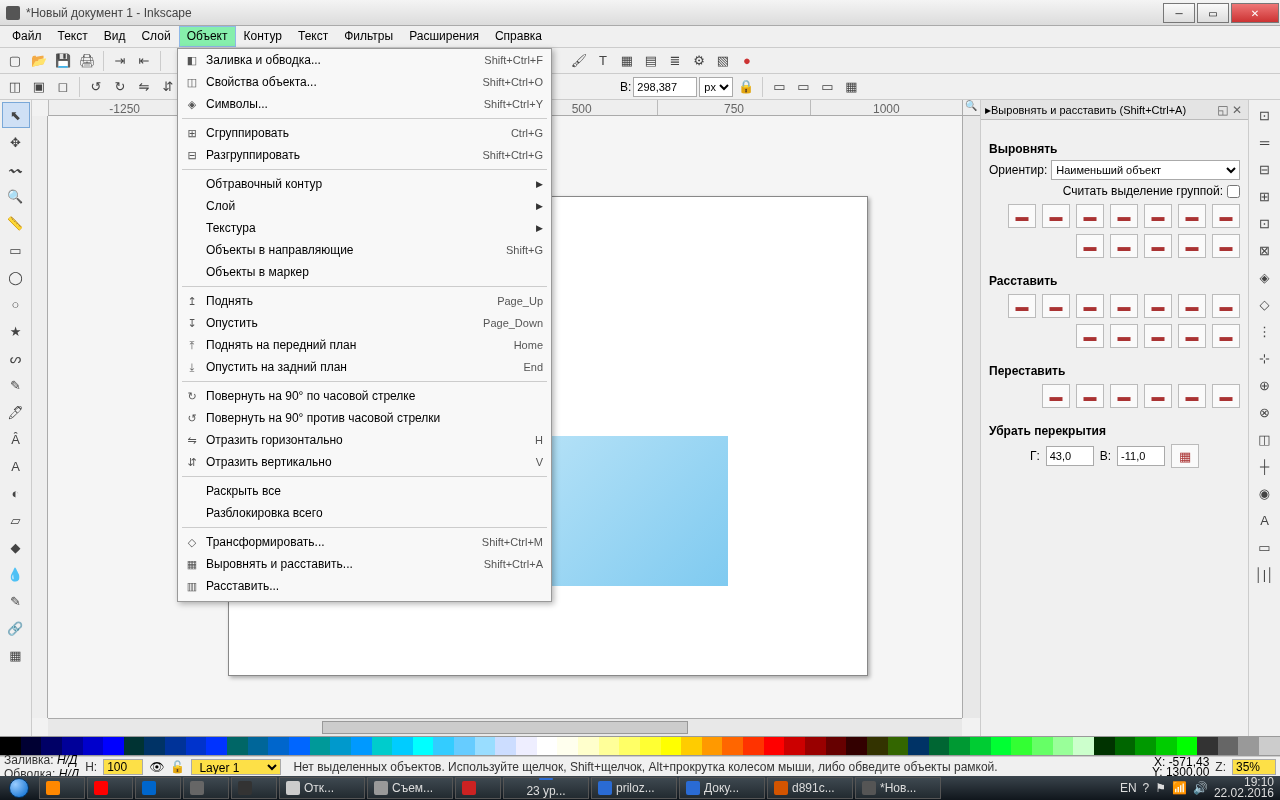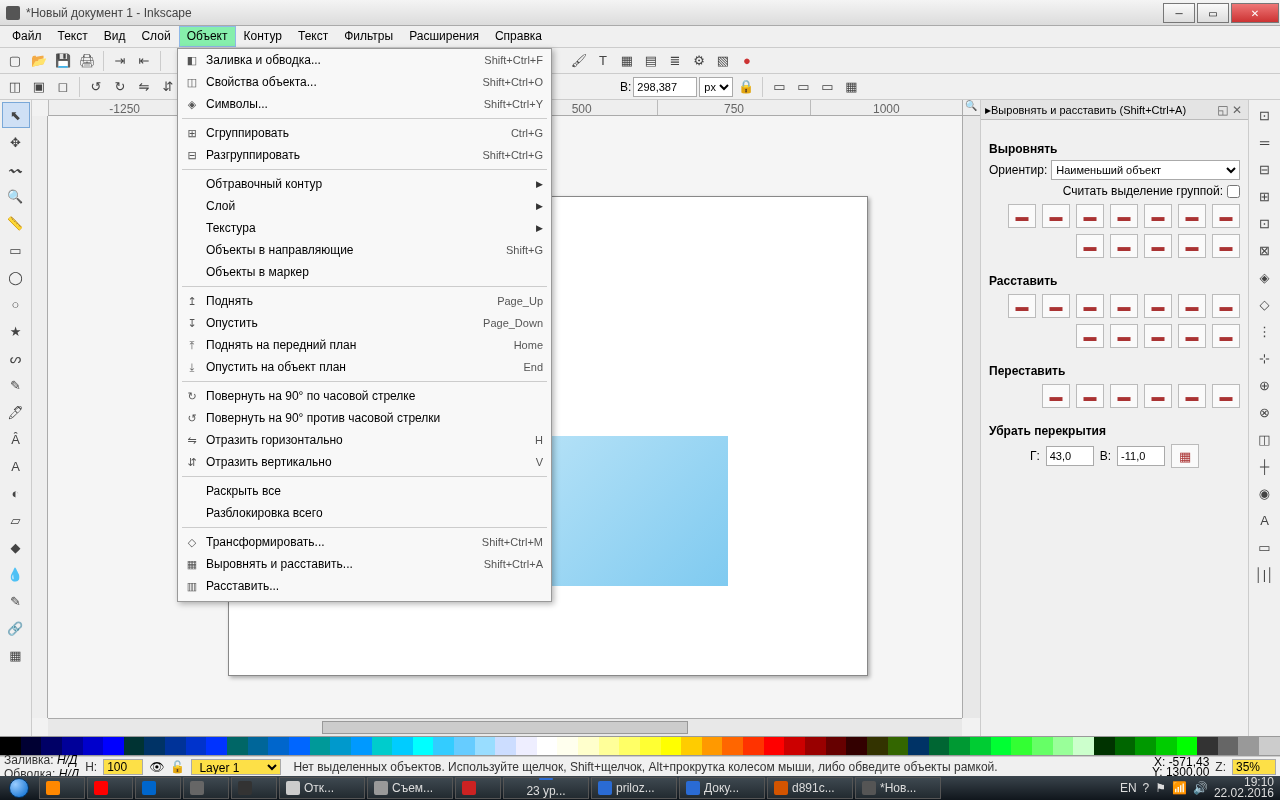--- a/index.html
+++ b/index.html
@@ -221,21 +221,21 @@
       <span class="label">Опустить</span>
       <span class="shortcut">Page_Down</span>
     </div>
     <div class="ditem">
       <span class="dicon">⤒</span>
       <span class="label">Поднять на передний план</span>
       <span class="shortcut">Home</span>
     </div>
     <div class="ditem">
       <span class="dicon">⤓</span>
-      <span class="label">Опустить на объект план</span>
+      <span class="label">Опустить на задний план</span>
       <span class="shortcut">End</span>
     </div>
     <div class="dsep"></div>
     <div class="ditem">
       <span class="dicon">↻</span>
       <span class="label">Повернуть на 90° по часовой стрелке</span>
     </div>
     <div class="ditem">
       <span class="dicon">↺</span>
       <span class="label">Повернуть на 90° против часовой стрелки</span>

